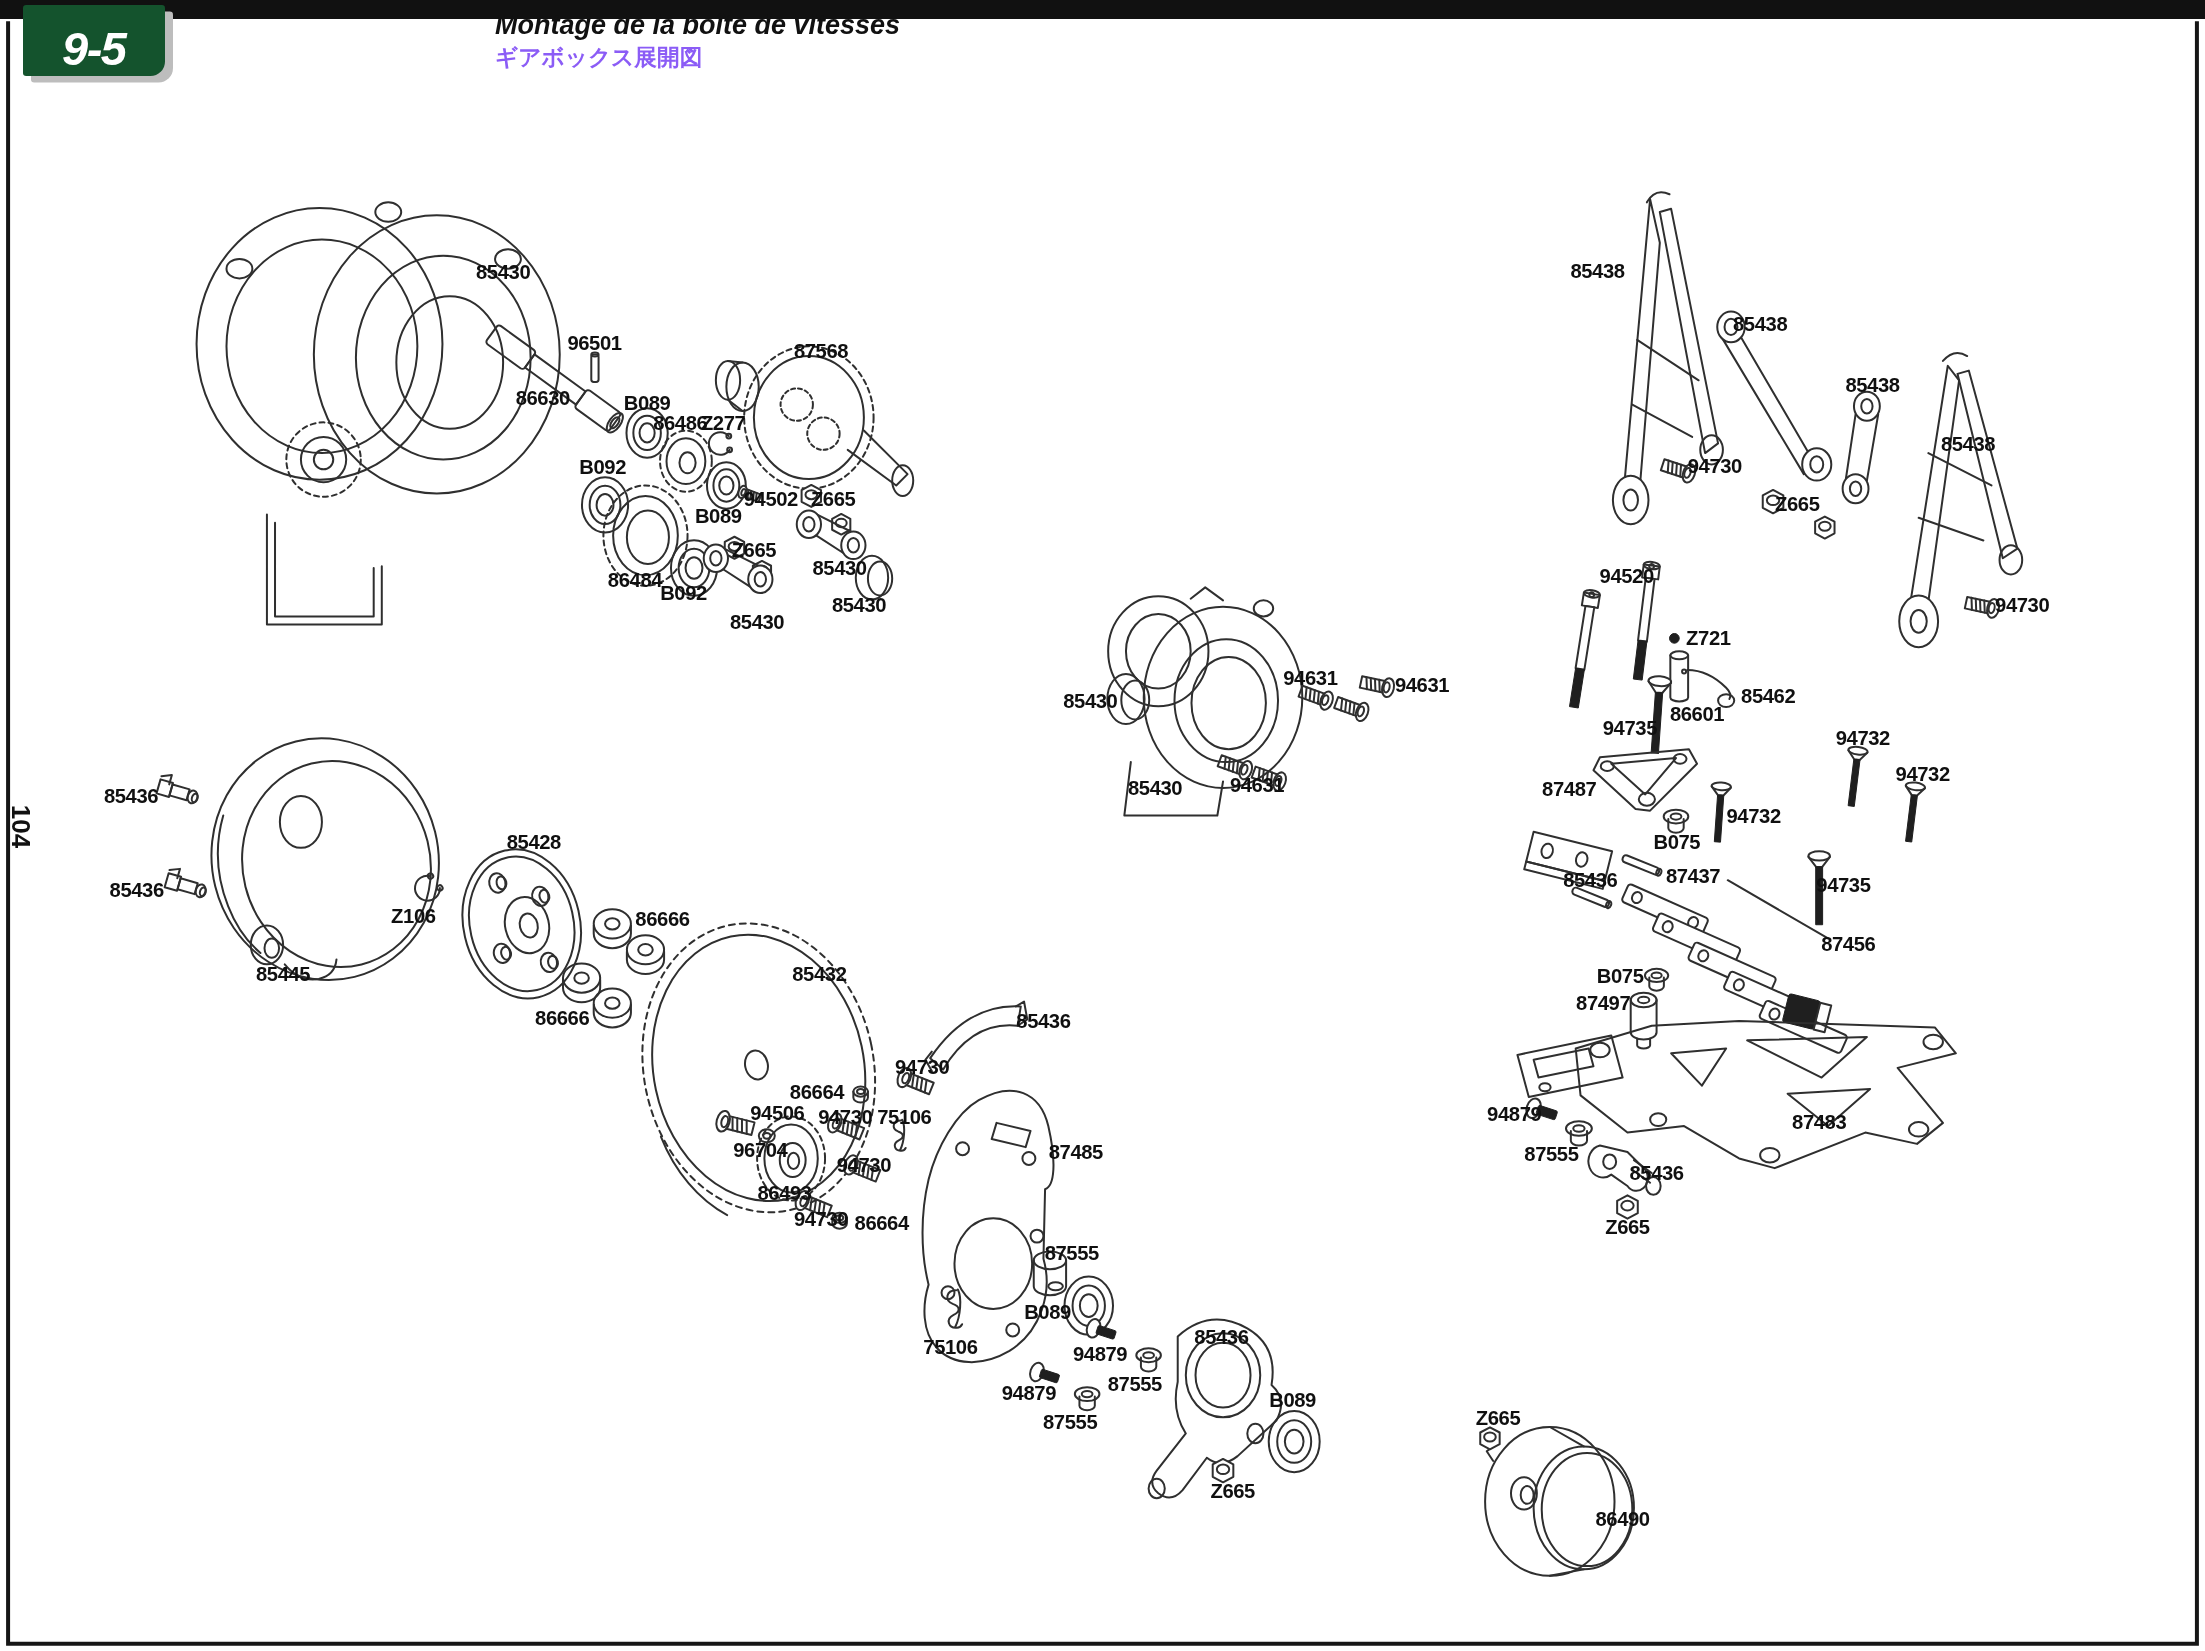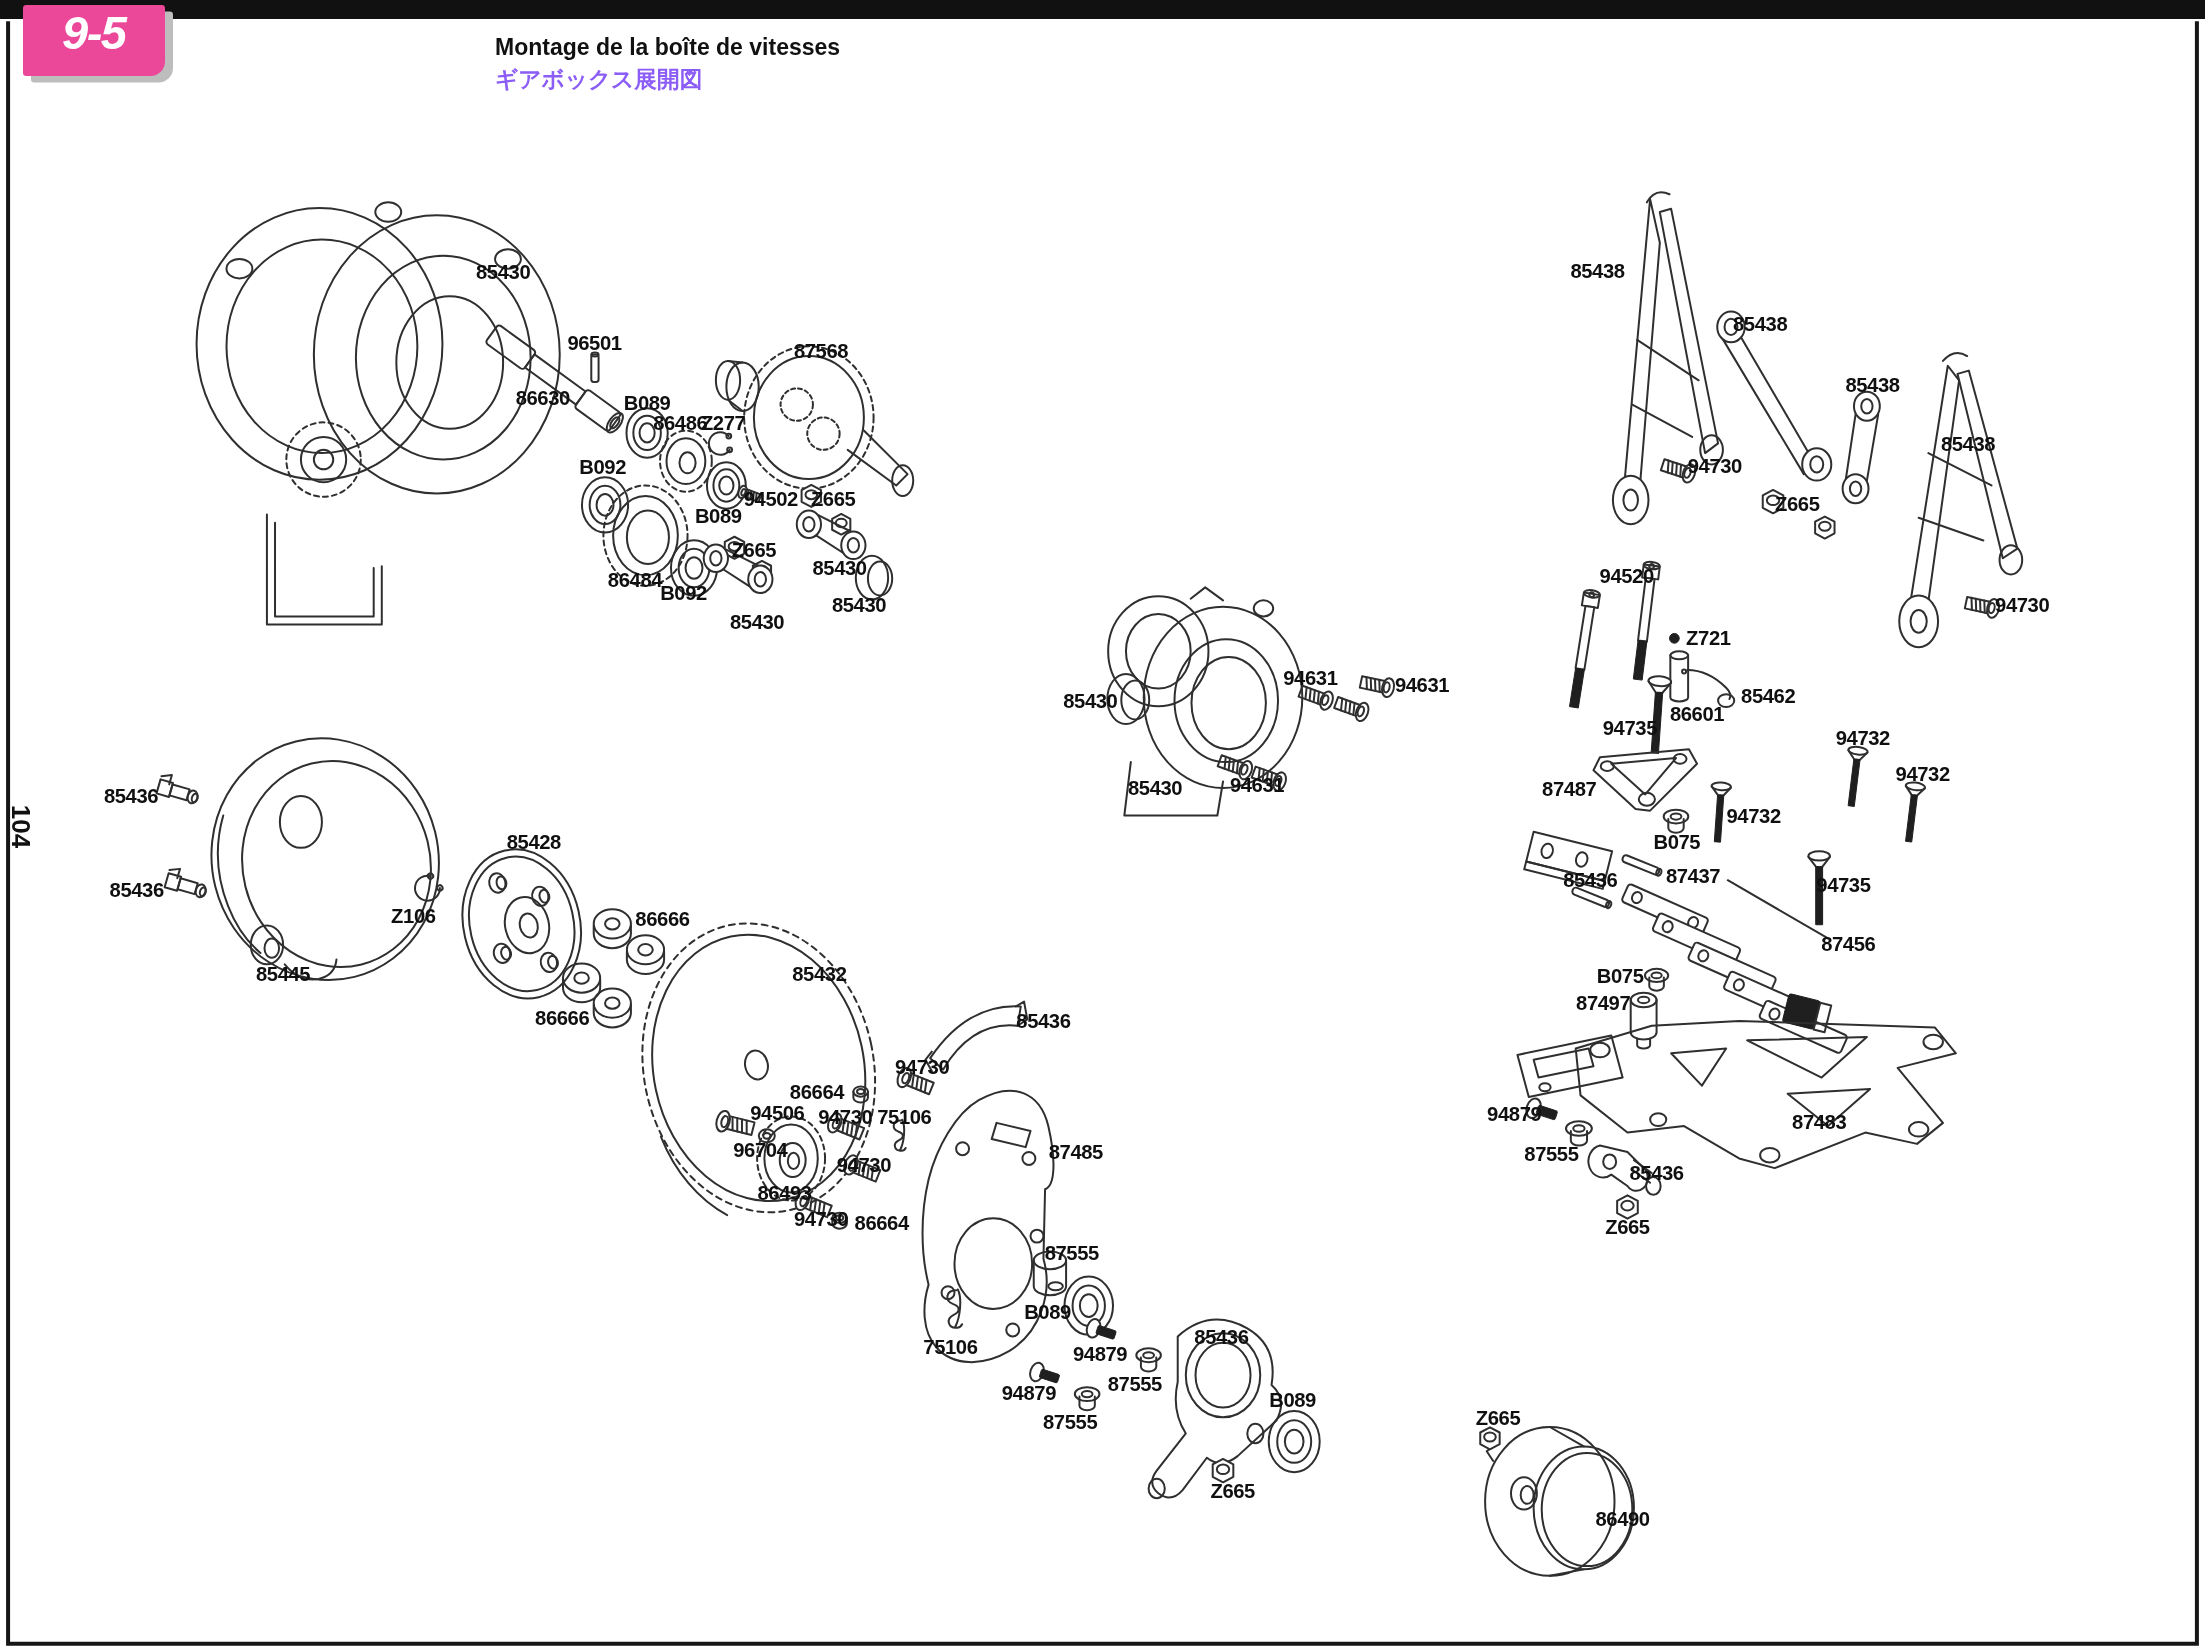--- a/index.html
+++ b/index.html
@@ -7,28 +7,28 @@
         font-family:"Liberation Sans",sans-serif;background:#ffffff;}
   svg{position:absolute;left:0;top:0;z-index:0;}
   svg *{vector-effect:non-scaling-stroke;}
   .ln{stroke:#2f2f2f;stroke-width:2;fill:none;stroke-linecap:round;stroke-linejoin:round;}
   .fw{fill:#ffffff;}
   .dk{fill:#1f1f1f;stroke:#1f1f1f;stroke-width:1;}
   .frame{stroke:#161616;stroke-width:4;fill:none;}
   .plabel{fill:#101010;stroke:none;font-family:"Liberation Sans",sans-serif;
           font-size:25px;font-weight:700;letter-spacing:-0.5px;text-anchor:middle;}
   .topbar{position:absolute;left:0;top:0;width:2205px;height:19.4px;background:#111111;z-index:2;}
-  .badge{position:absolute;left:22.7px;top:4.9px;width:142px;height:71px;background:#ec4899;
+  .badge{position:absolute;left:22.7px;top:4.9px;width:142px;height:71px;background:#14532d;
          border-radius:3.2px 3.2px 14.6px 3.2px;box-shadow:8px 6.5px 0 #bdbdbd;z-index:3;
-         display:flex;align-items:flex-start;justify-content:center;}
+         display:flex;align-items:flex-end;justify-content:center;}
   .badge span{color:#ffffff;font-size:47px;font-weight:bold;font-style:italic;letter-spacing:-1.6px;}
   .titles-en{position:absolute;left:186px;top:9.7px;z-index:3;}
   .titles-en .t1,.titles-en .t2{font-size:25px;font-weight:bold;font-style:italic;color:#111;line-height:31px;}
   .titles-intl{position:absolute;left:495px;top:9.7px;z-index:3;}
-  .titles-intl .t1{font-size:23px;font-weight:bold;color:#111;line-height:31px;margin-top:22px;}
+  .titles-intl .t1{font-size:27px;font-weight:bold;font-style:italic;color:#111;line-height:31px;}
   .titles-intl .t2{font-size:22.7px;font-weight:bold;color:#8b5cf6;line-height:32px;}
   .pagenum{position:absolute;left:-9.7px;top:811px;width:61px;text-align:center;
            transform:rotate(90deg);font-size:26px;font-weight:bold;color:#111;z-index:3;}
 </style>
 </head>
 <body>
 
 <div class="page">
 
   <div class="topbar"></div>

